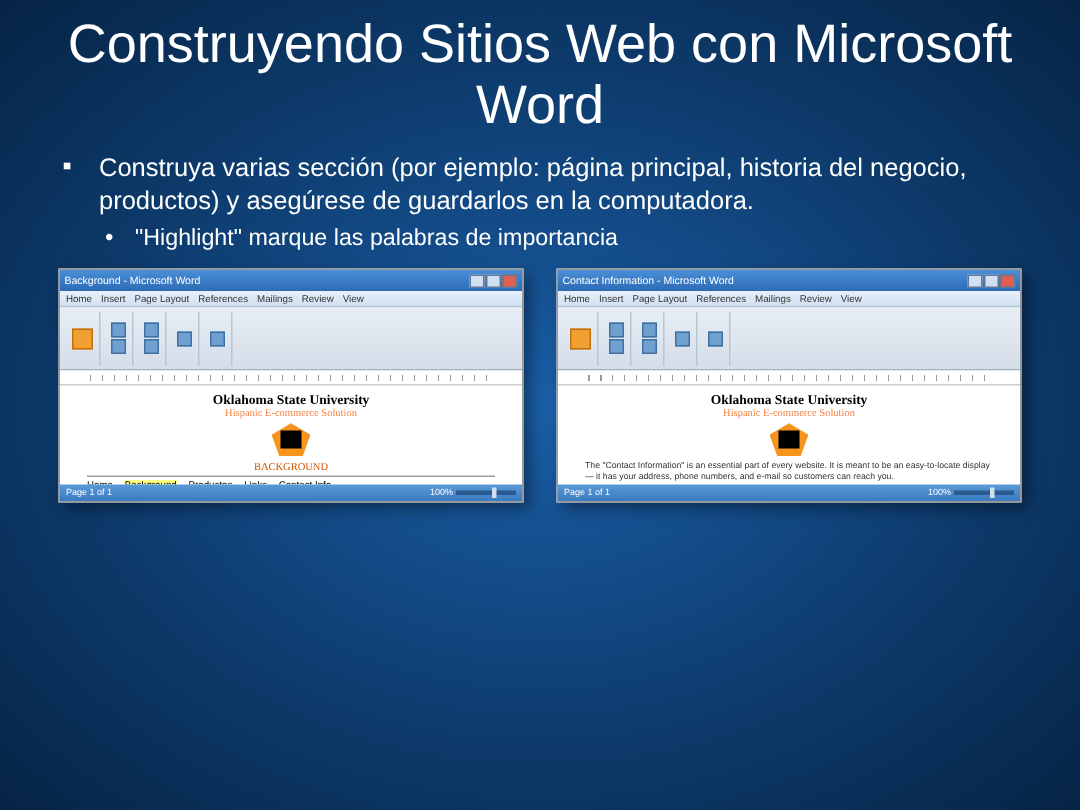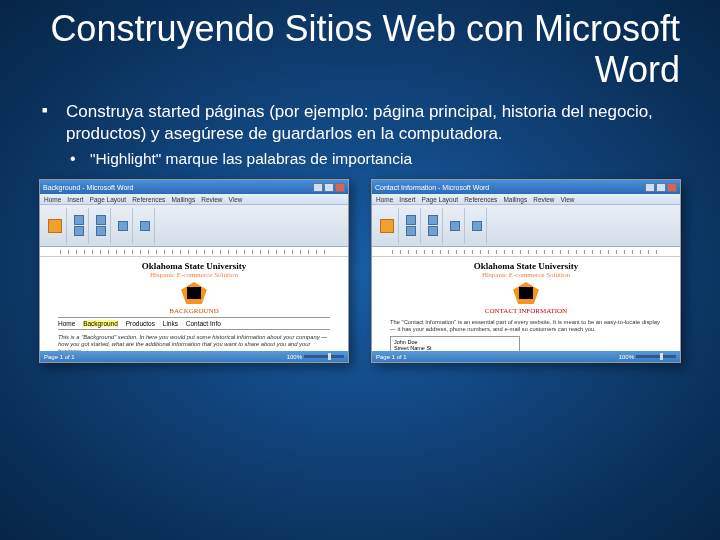--- a/index.html
+++ b/index.html
@@ -8,21 +8,21 @@
     height: 540px;
     background: radial-gradient(ellipse at center, #1a5fa8 0%, #0d3a6b 60%, #062445 100%);
     font-family: Verdana, Arial, sans-serif;
     color: #fff;
     overflow: hidden;
     position: relative;
   }
   .title {
     font-family: Arial, sans-serif;
     font-size: 36px;
-    text-align: right;
+    text-align: center;
     padding: 8px 40px 10px 40px;
     line-height: 1.15;
     font-weight: normal;
   }
   .content {
     padding: 0 30px 0 40px;
   }
   .bullet-list {
     list-style: none;
   }
@@ -63,21 +63,21 @@
   }
   .screenshots {
     display: flex;
     justify-content: center;
     gap: 22px;
     margin-top: 10px;
     padding: 0 30px;
   }
   .shot {
     width: 310px;
-    height: 184px;
+    height: 156px;
     background: #fff;
     border: 1px solid #999;
     box-shadow: 4px 4px 10px rgba(0,0,0,0.4);
     display: flex;
     flex-direction: column;
     font-size: 7px;
     color: #000;
     overflow: hidden;
   }
   .titlebar {
@@ -141,21 +141,21 @@
   .statusbar .track{ width:40px; height:3px; background:#2a5a90; position:relative;}
   .statusbar .track::after{content:"";position:absolute;left:60%;top:-2px;width:3px;height:7px;background:#d0e0f0;}
 </style>
 </head>
 <body>
 
 <h1 class="title">Construyendo Sitios Web con Microsoft Word</h1>
 
 <div class="content">
   <ul class="bullet-list">
-    <li>Construya started páginas (por ejemplo: página principal, historia del negocio, productos) y asegúrese de guardarlos en la computadora.</li>
+    <li>Construya varias sección (por ejemplo: página principal, historia del negocio, productos) y asegúrese de guardarlos en la computadora.</li>
   </ul>
   <ul class="sub-list">
     <li>"Highlight" marque las palabras de importancia</li>
   </ul>
 </div>
 
 <div class="screenshots">
 
   <div class="shot">
     <div class="titlebar">
@@ -256,21 +256,20 @@
       <div class="grp">
           <div class="ico2"></div>
         </div>
     </div>
     <div class="ruler"></div>
     <div class="doc">
       <div class="osu-head">
         <div class="uname">Oklahoma State University</div>
         <div class="sub">Hispanic E-commerce Solution</div>
         <div class="logo"></div>
-        <div class="sub2" style="color:#cc0000">CONTACT INFORMATION</div>
       </div>
       <div class="bodytext" style="font-style:normal">The "Contact Information" is an essential part of every website. It is meant to be an easy-to-locate display — it has your address, phone numbers, and e-mail so customers can reach you.</div>
       <div class="contactbox">
         <div>John Doe</div>
         <div>Street Name St</div>
         <div>Stillwater, OK 74078</div>
         <div>Phone: 405-xxx-xxxx</div>
         <div>Fax: 405-xxx-xxxx</div>
 
       </div>

